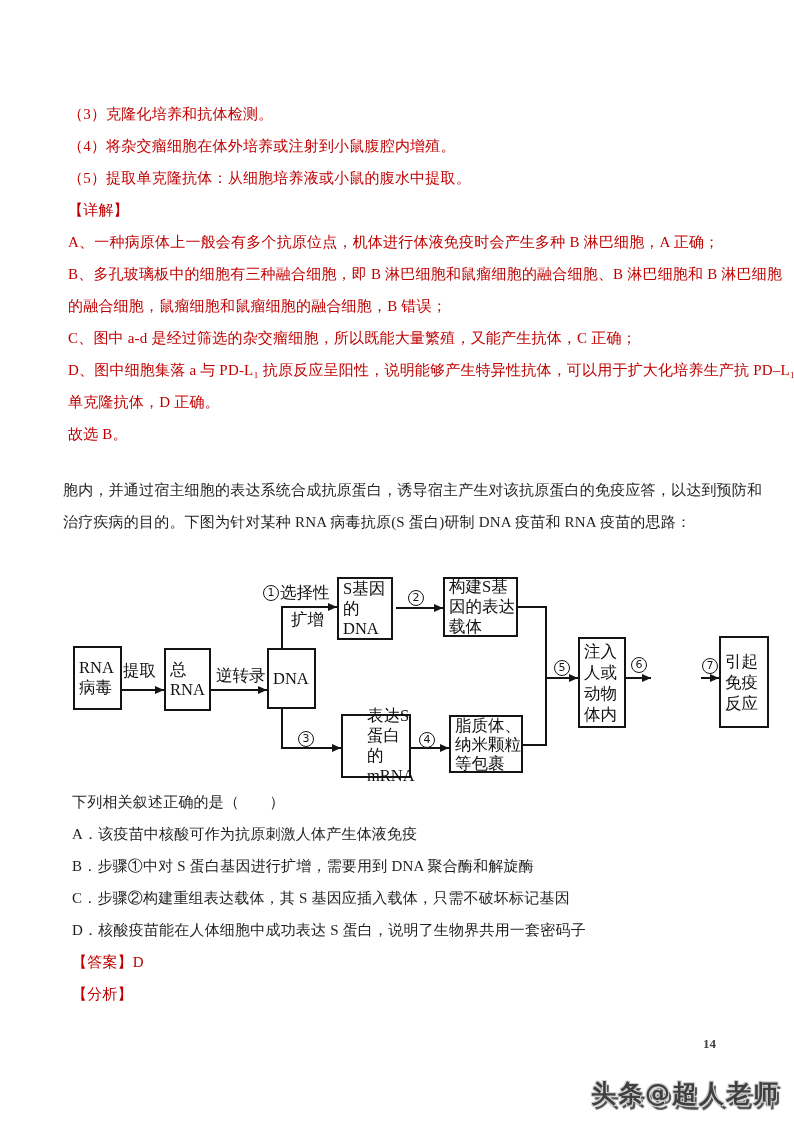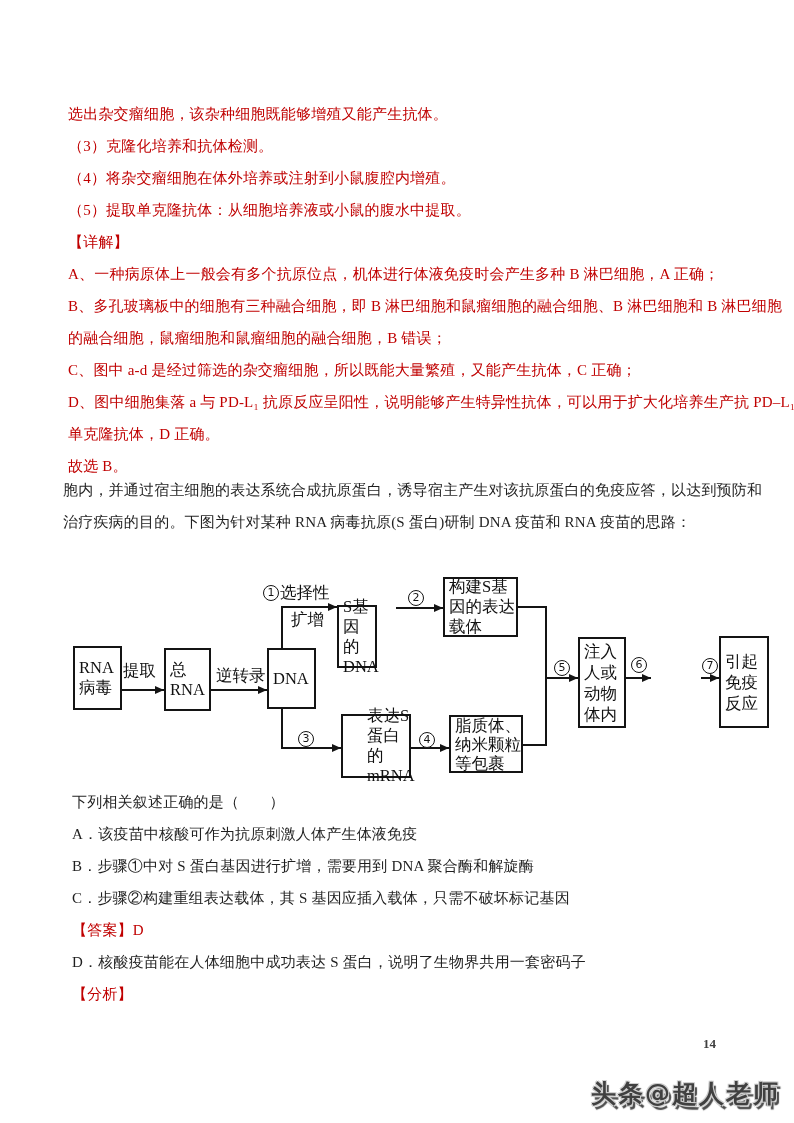--- a/index.html
+++ b/index.html
@@ -53,21 +53,20 @@
       -1px  1px 0 #cfcfcf, 1px  1px 0 #cfcfcf,
       3px 4px 1px #4a4a4a;
   }
 </style>
 </head>
 <body>
 
 <div class="page">
 
   <div class="tblock" id="block-top" style="top:98px;">
-    <div class="ln red">选出杂交瘤细胞，该杂种细胞既能够增殖又能产生抗体。</div>
     <div class="ln red">（3）克隆化培养和抗体检测。</div>
     <div class="ln red">（4）将杂交瘤细胞在体外培养或注射到小鼠腹腔内增殖。</div>
     <div class="ln red">（5）提取单克隆抗体：从细胞培养液或小鼠的腹水中提取。</div>
     <div class="ln red">【详解】</div>
     <div class="ln red">A、一种病原体上一般会有多个抗原位点，机体进行体液免疫时会产生多种 B 淋巴细胞，A 正确；</div>
     <div class="ln red">B、多孔玻璃板中的细胞有三种融合细胞，即 B 淋巴细胞和鼠瘤细胞的融合细胞、B 淋巴细胞和 B 淋巴细胞</div>
     <div class="ln red">的融合细胞，鼠瘤细胞和鼠瘤细胞的融合细胞，B 错误；</div>
     <div class="ln red">C、图中 a-d 是经过筛选的杂交瘤细胞，所以既能大量繁殖，又能产生抗体，C 正确；</div>
     <div class="ln red">D、图中细胞集落 a 与 PD-L₁ 抗原反应呈阳性，说明能够产生特异性抗体，可以用于扩大化培养生产抗 PD–L₁</div>
     <div class="ln red">单克隆抗体，D 正确。</div>
@@ -102,21 +101,21 @@
         <span class="txt">RNA
 病毒</span>
       </div>
     <div class="fbox" style="left:164px; top:78px;  width:47px; height:63px;">
         <span class="txt">总
 RNA</span>
       </div>
     <div class="fbox" style="left:267px; top:78px;  width:49px; height:61px;">
         <span class="txt">DNA</span>
       </div>
-    <div class="fbox" style="left:337px; top:7px;   width:40px; height:63px;margin-top:28px;">
+    <div class="fbox" style="left:337px; top:7px;   width:56px; height:63px;">
         <span class="txt">S基因
 的
 DNA</span>
       </div>
     <div class="fbox" style="left:443px; top:7px;   width:75px; height:60px;">
         <span class="txt">构建S基
 因的表达
 载体</span>
       </div>
     <div class="fbox" style="left:341px; top:144px; width:70px; height:64px;padding-left:24px;">
@@ -156,21 +155,21 @@
     <span class="circ abs" style="left:554px; top:90px;">5</span>
     <span class="circ abs" style="left:631px; top:87px;">6</span>
     <span class="circ abs" style="left:702px; top:88px;">7</span>
   </div>
 
   <div class="tblock" id="block-options" style="top:786px;">
     <div class="ln blk">下列相关叙述正确的是（　　）</div>
     <div class="ln blk">A．该疫苗中核酸可作为抗原刺激人体产生体液免疫</div>
     <div class="ln blk">B．步骤①中对 S 蛋白基因进行扩增，需要用到 DNA 聚合酶和解旋酶</div>
     <div class="ln blk">C．步骤②构建重组表达载体，其 S 基因应插入载体，只需不破坏标记基因</div>
+    <div class="ln blk">D．核酸疫苗能在人体细胞中成功表达 S 蛋白，说明了生物界共用一套密码子</div>
     <div class="ln red">【答案】D</div>
-    <div class="ln blk">D．核酸疫苗能在人体细胞中成功表达 S 蛋白，说明了生物界共用一套密码子</div>
     <div class="ln red">【分析】</div>
   </div>
 
   <div class="page-number">14</div>
   <div class="watermark">头条@超人老师</div>
 
 </div>
 
 </body></html>

